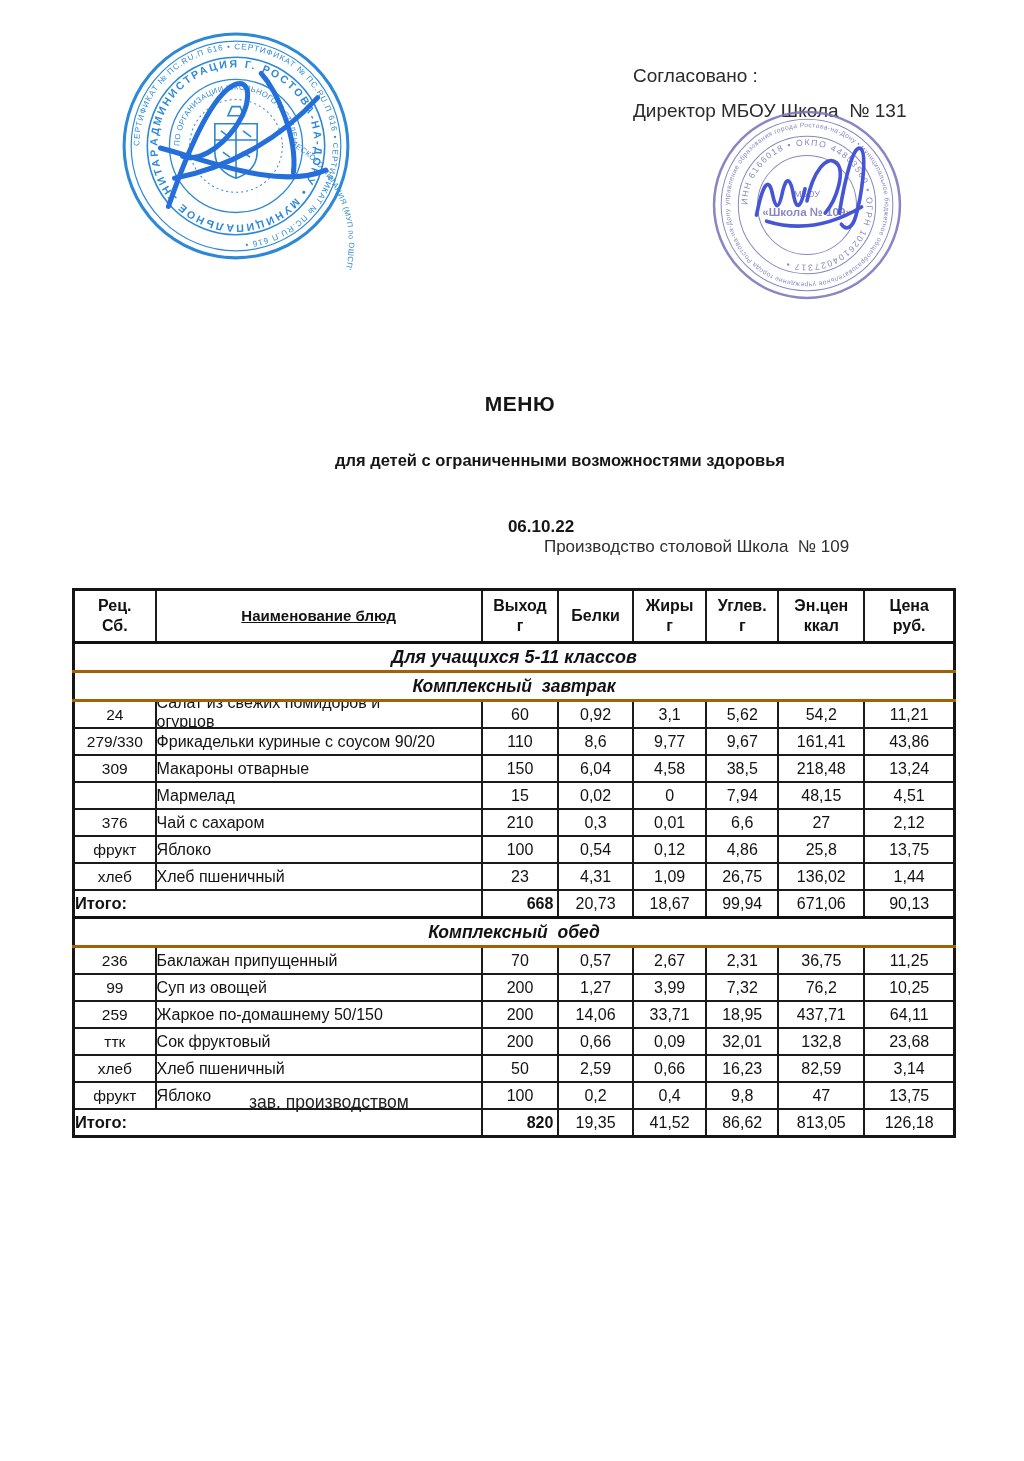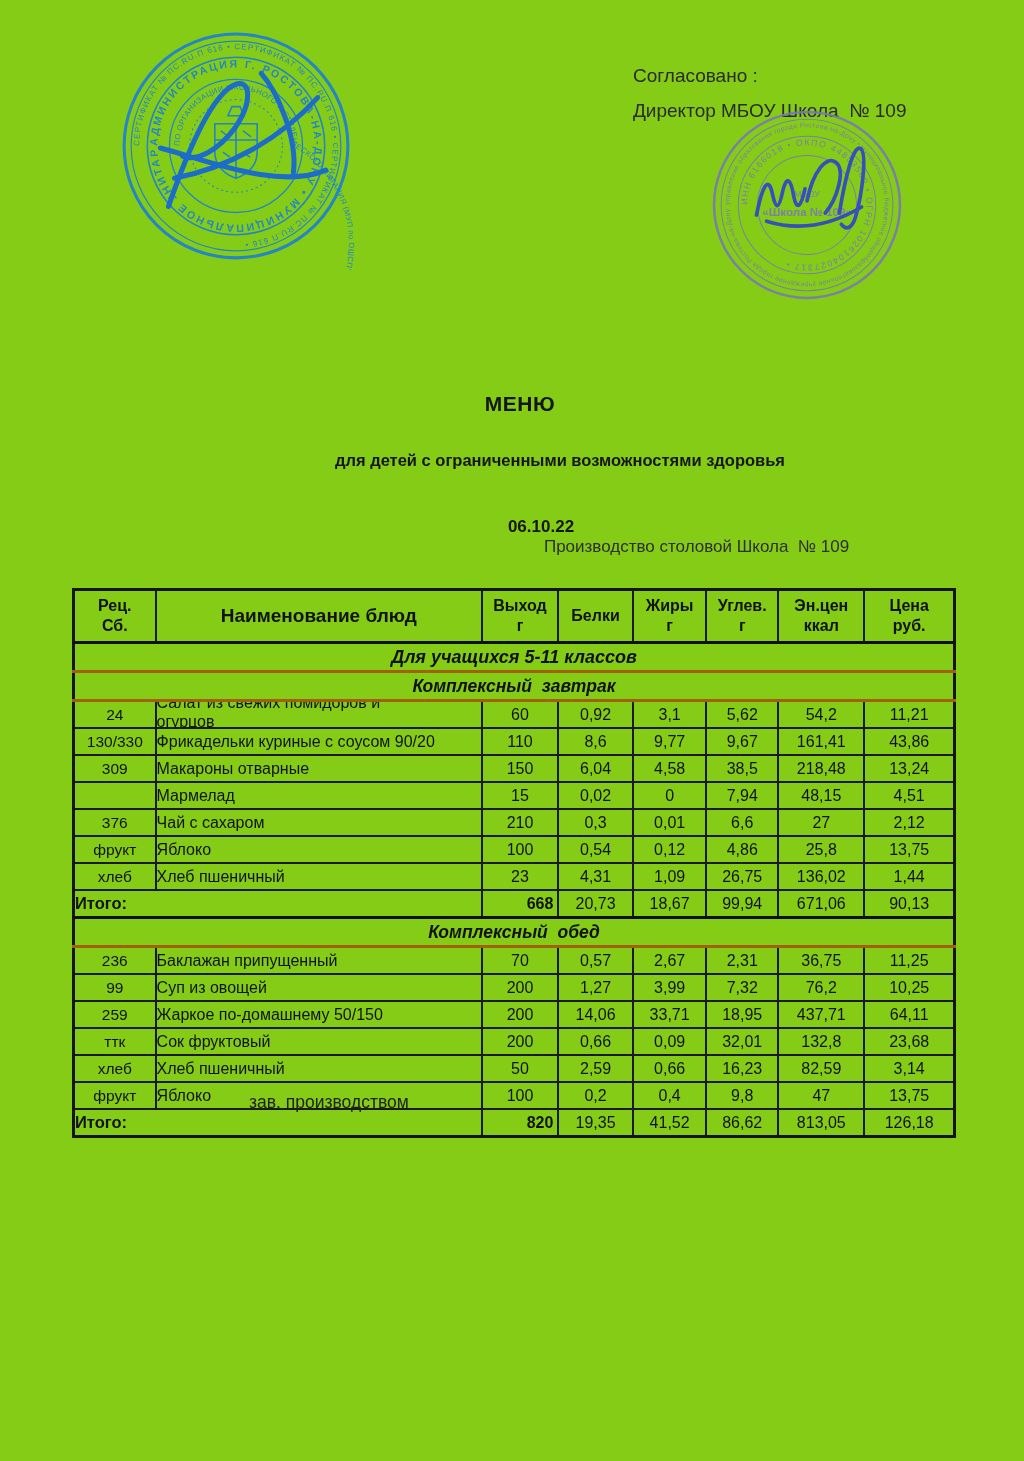--- a/index.html
+++ b/index.html
@@ -5,21 +5,21 @@
   :root{
     --ink:#161616;
     --stamp-left:#1e80d4;
     --stamp-left-sig:#1565d8;
     --stamp-right:#7a76bb;
     --stamp-right-sig:#2b3fd0;
   }
   html,body{margin:0;padding:0;background:#e8e8e8;}
   .page{
     position:relative;width:1024px;height:1461px;margin:0 auto;
-    background:#84cc16;overflow:hidden;
+    background:#ffffff;overflow:hidden;
     font-family:"Liberation Sans","DejaVu Sans",sans-serif;color:var(--ink);
   }
   
   .approval{position:absolute;left:633px;top:58px;font-size:19px;line-height:35px;color:#2b2b2b;}
   .approval div{white-space:pre;}
   
   .stamp{position:absolute;}
   .stamp-left{left:110px;top:26px;width:252px;height:244px;opacity:.93;}
   .stamp-right{left:708px;top:106px;width:198px;height:198px;opacity:.88;}
   .lst{stroke:var(--stamp-left);fill:none;}
@@ -39,21 +39,21 @@
   .subtitle{position:absolute;left:335px;top:451px;font-size:16.5px;font-weight:bold;white-space:pre;}
   .date-row{position:absolute;left:489px;top:497px;font-size:17px;white-space:pre;}
   .date-row .date{font-weight:bold;}
   .date-row .production{margin-left:36px;color:#2e2e2e;}
   
   table.menu{position:absolute;left:72px;top:588px;width:884px;border-collapse:collapse;
     table-layout:fixed;font-size:16px;color:#121212;}
   table.menu{border:3px solid #151515;}
   table.menu th,table.menu td{border:2px solid #1a1a1a;padding:0;overflow:hidden;}
   thead th{height:50px;font-weight:bold;font-size:16px;line-height:20px;vertical-align:middle;padding-top:2px;}
-  thead th .mid{line-height:46px;font-size:19px;}
+  thead th .mid{line-height:46px;font-size:15px;text-decoration:underline;}
   tr.section td{height:26px;text-align:center;font-weight:bold;font-style:italic;
     font-size:17.5px;white-space:pre;border-top:3px solid #111;border-bottom:3px solid #a16207;}
   tr.section.grades td{font-size:18px;}
   td{height:25px;text-align:center;vertical-align:middle;}
   td.c-name{text-align:left;padding-left:6px;white-space:nowrap;}
   td.c-code{font-size:15.5px;}
   .clip-outer{height:25px;overflow:hidden;}
   .clip-inner{margin-top:-9px;line-height:19px;width:245px;white-space:normal;}
   tr.total-row td{height:25px;}
   tr.total-row .total-label{text-align:left;font-weight:bold;padding-right:7px;font-size:16.5px;}
@@ -61,21 +61,21 @@
   
   .footer{position:absolute;left:249px;top:1092px;font-size:17.5px;color:#222;}
 </style>
 </head>
 <body>
 
 <div class="page">
 
   <div class="approval">
     <div>Согласовано :</div>
-    <div>Директор МБОУ Школа  № 109</div>
+    <div>Директор МБОУ Школа  № 131</div>
   </div>
 
   <svg class="stamp stamp-left" viewBox="0 0 250 240">
     <defs>
       <path id="Lr1" d="M 29,118 a 96,96 0 1 1 192,0 a 96,96 0 1 1 -192,0"></path>
       <path id="Lr2" d="M 47,118 a 78,78 0 1 1 156,0 a 78,78 0 1 1 -156,0"></path>
       <path id="Lr3" d="M 69,118 a 56,56 0 1 1 112,0 a 112,112 0 1 1 -112,0"></path>
     </defs>
     <g>
       <circle class="lst" cx="125" cy="118" r="111" stroke-width="3"></circle>
@@ -205,21 +205,21 @@
             </div>
           </td>
           <td class="c-out">60</td>
           <td class="c-protein">0,92</td>
           <td class="c-fat">3,1</td>
           <td class="c-carb">5,62</td>
           <td class="c-energy">54,2</td>
           <td class="c-price">11,21</td>
         </tr>
         <tr>
-          <td class="c-code">130/330</td>
+          <td class="c-code">279/330</td>
           <td class="c-name">Фрикадельки куриные с соусом 90/20</td>
           <td class="c-out">110</td>
           <td class="c-protein">8,6</td>
           <td class="c-fat">9,77</td>
           <td class="c-carb">9,67</td>
           <td class="c-energy">161,41</td>
           <td class="c-price">43,86</td>
         </tr>
         <tr>
           <td class="c-code">309</td>

